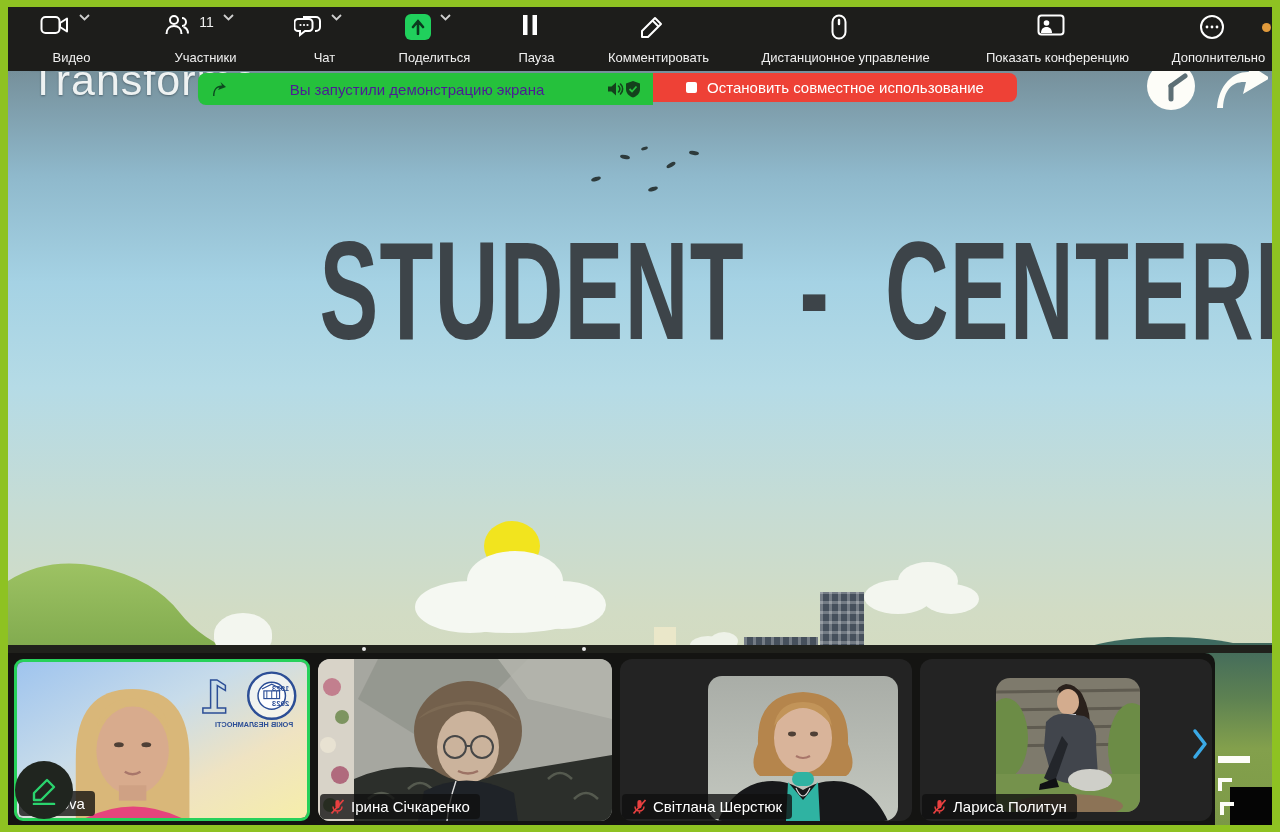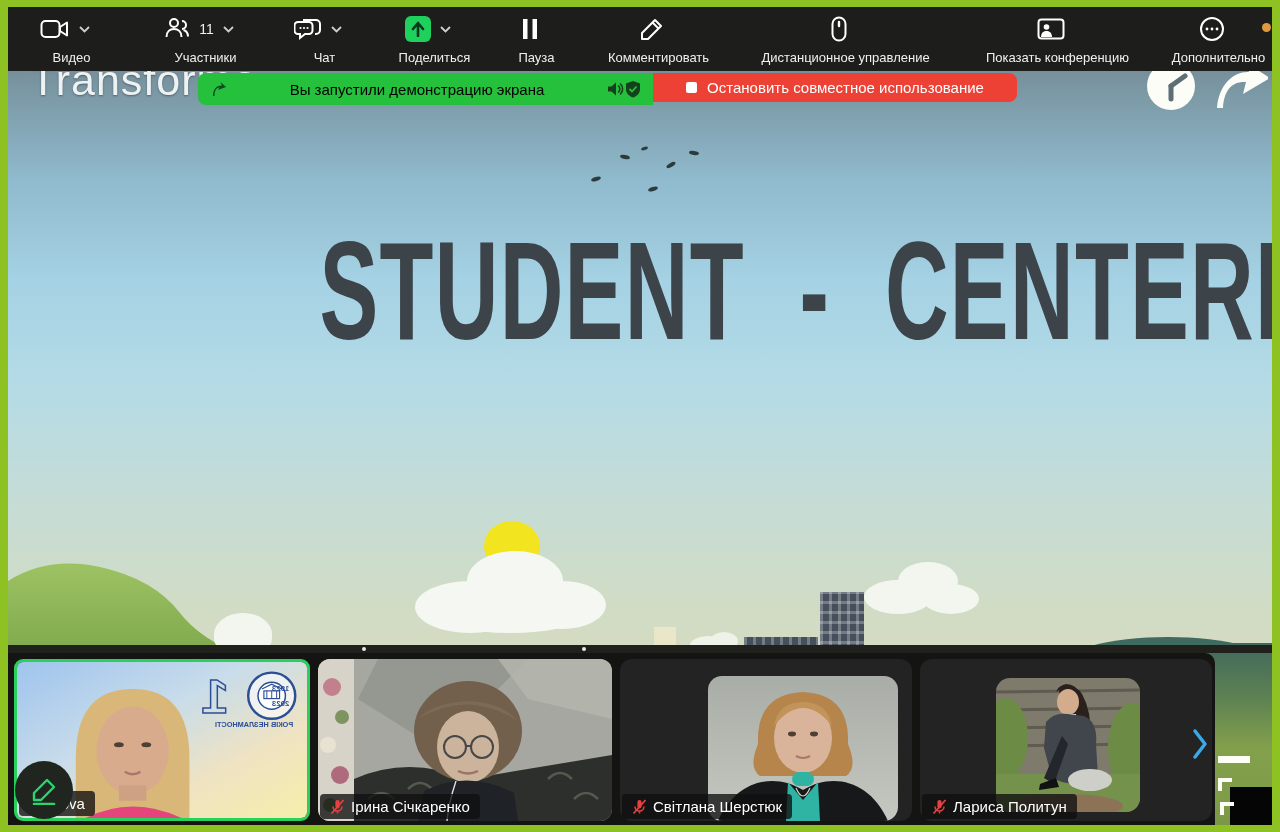--- a/index.html
+++ b/index.html
@@ -5,21 +5,21 @@
   * { box-sizing: border-box; margin: 0; padding: 0; }
   body { margin:0; font-family:"Liberation Sans", sans-serif; }
   .frame { position:relative; width:1280px; height:832px;
     border:7px solid #8ec222; border-left-width:8px; border-right-width:8px;
     overflow:hidden; background:#111; }
 
   
   .toolbar { position:relative; height:64px; background:#1d1d1b; z-index:50; }
   .tb-item { position:absolute; top:7px; height:52px; display:flex; flex-direction:column;
     align-items:center; justify-content:space-between; color:#f0f0f0; cursor:default; }
-  .tb-icons { height:30px; display:flex; align-items:center; gap:9px; }
+  .tb-icons { height:30px; display:flex; gap:9px; }
   .tb-label { font-size:13px; white-space:nowrap; padding-bottom:1px;margin-left:13px; }
   .share-sq { width:26px; height:26px; border-radius:6px; background:#20d05c;
     display:flex; align-items:center; justify-content:center; }
   .notif-dot { position:absolute; left:1254px; top:16px; width:9px; height:9px;
     border-radius:50%; background:#e09a3c; }
 
   
   .stage { position:relative; height:754px; overflow:hidden;
     background:linear-gradient(180deg,#76909b 0%, #8fb9cc 14%, #a5d2e4 28%, #b5dbe6 42%,
       #c6dcd4 58%, #d2dcc4 72%, #d7dabd 86%, #d5d7b5 100%); }
@@ -62,21 +62,21 @@
   .blackbox { position:absolute; left:1222px; top:716px; width:42px; height:38px; background:#050505; z-index:2;}
   .corner { position:absolute; width:14px; height:13px; border-left:4px solid #fdfdf8;
     border-top:4px solid #fdfdf8; z-index:4; }
 
   .player-icon { position:absolute; z-index:2; }
 
   
   .banner { position:absolute; top:2px; left:190px; height:29px; display:flex; z-index:30;
     font-size:15px; }
   .banner-green { width:455px; display:flex; align-items:center; background:#25c13c;
-    color:#000000; border-radius:8px 0 0 8px; padding:16px 12px; }
+    color:#4c1d95; border-radius:8px 0 0 8px; padding:16px 12px; }
   .banner-msg { flex:1; text-align:center; }
   .banner-red { width:364px; display:flex; align-items:center; justify-content:center; gap:10px;
     background:#ee4136; color:#fff; border-radius:0 8px 8px 0; cursor:pointer; }
   .stop-sq { width:11px; height:11px; background:#fff; border-radius:2px; }
 
   
   .progressbar { position:absolute; left:0; top:574px; width:1264px; height:8px;
     background:#20211c; z-index:19; }
   .pb-dot { position:absolute; top:2px; width:4px; height:4px; border-radius:50%; background:#e8e8e8; }
 

